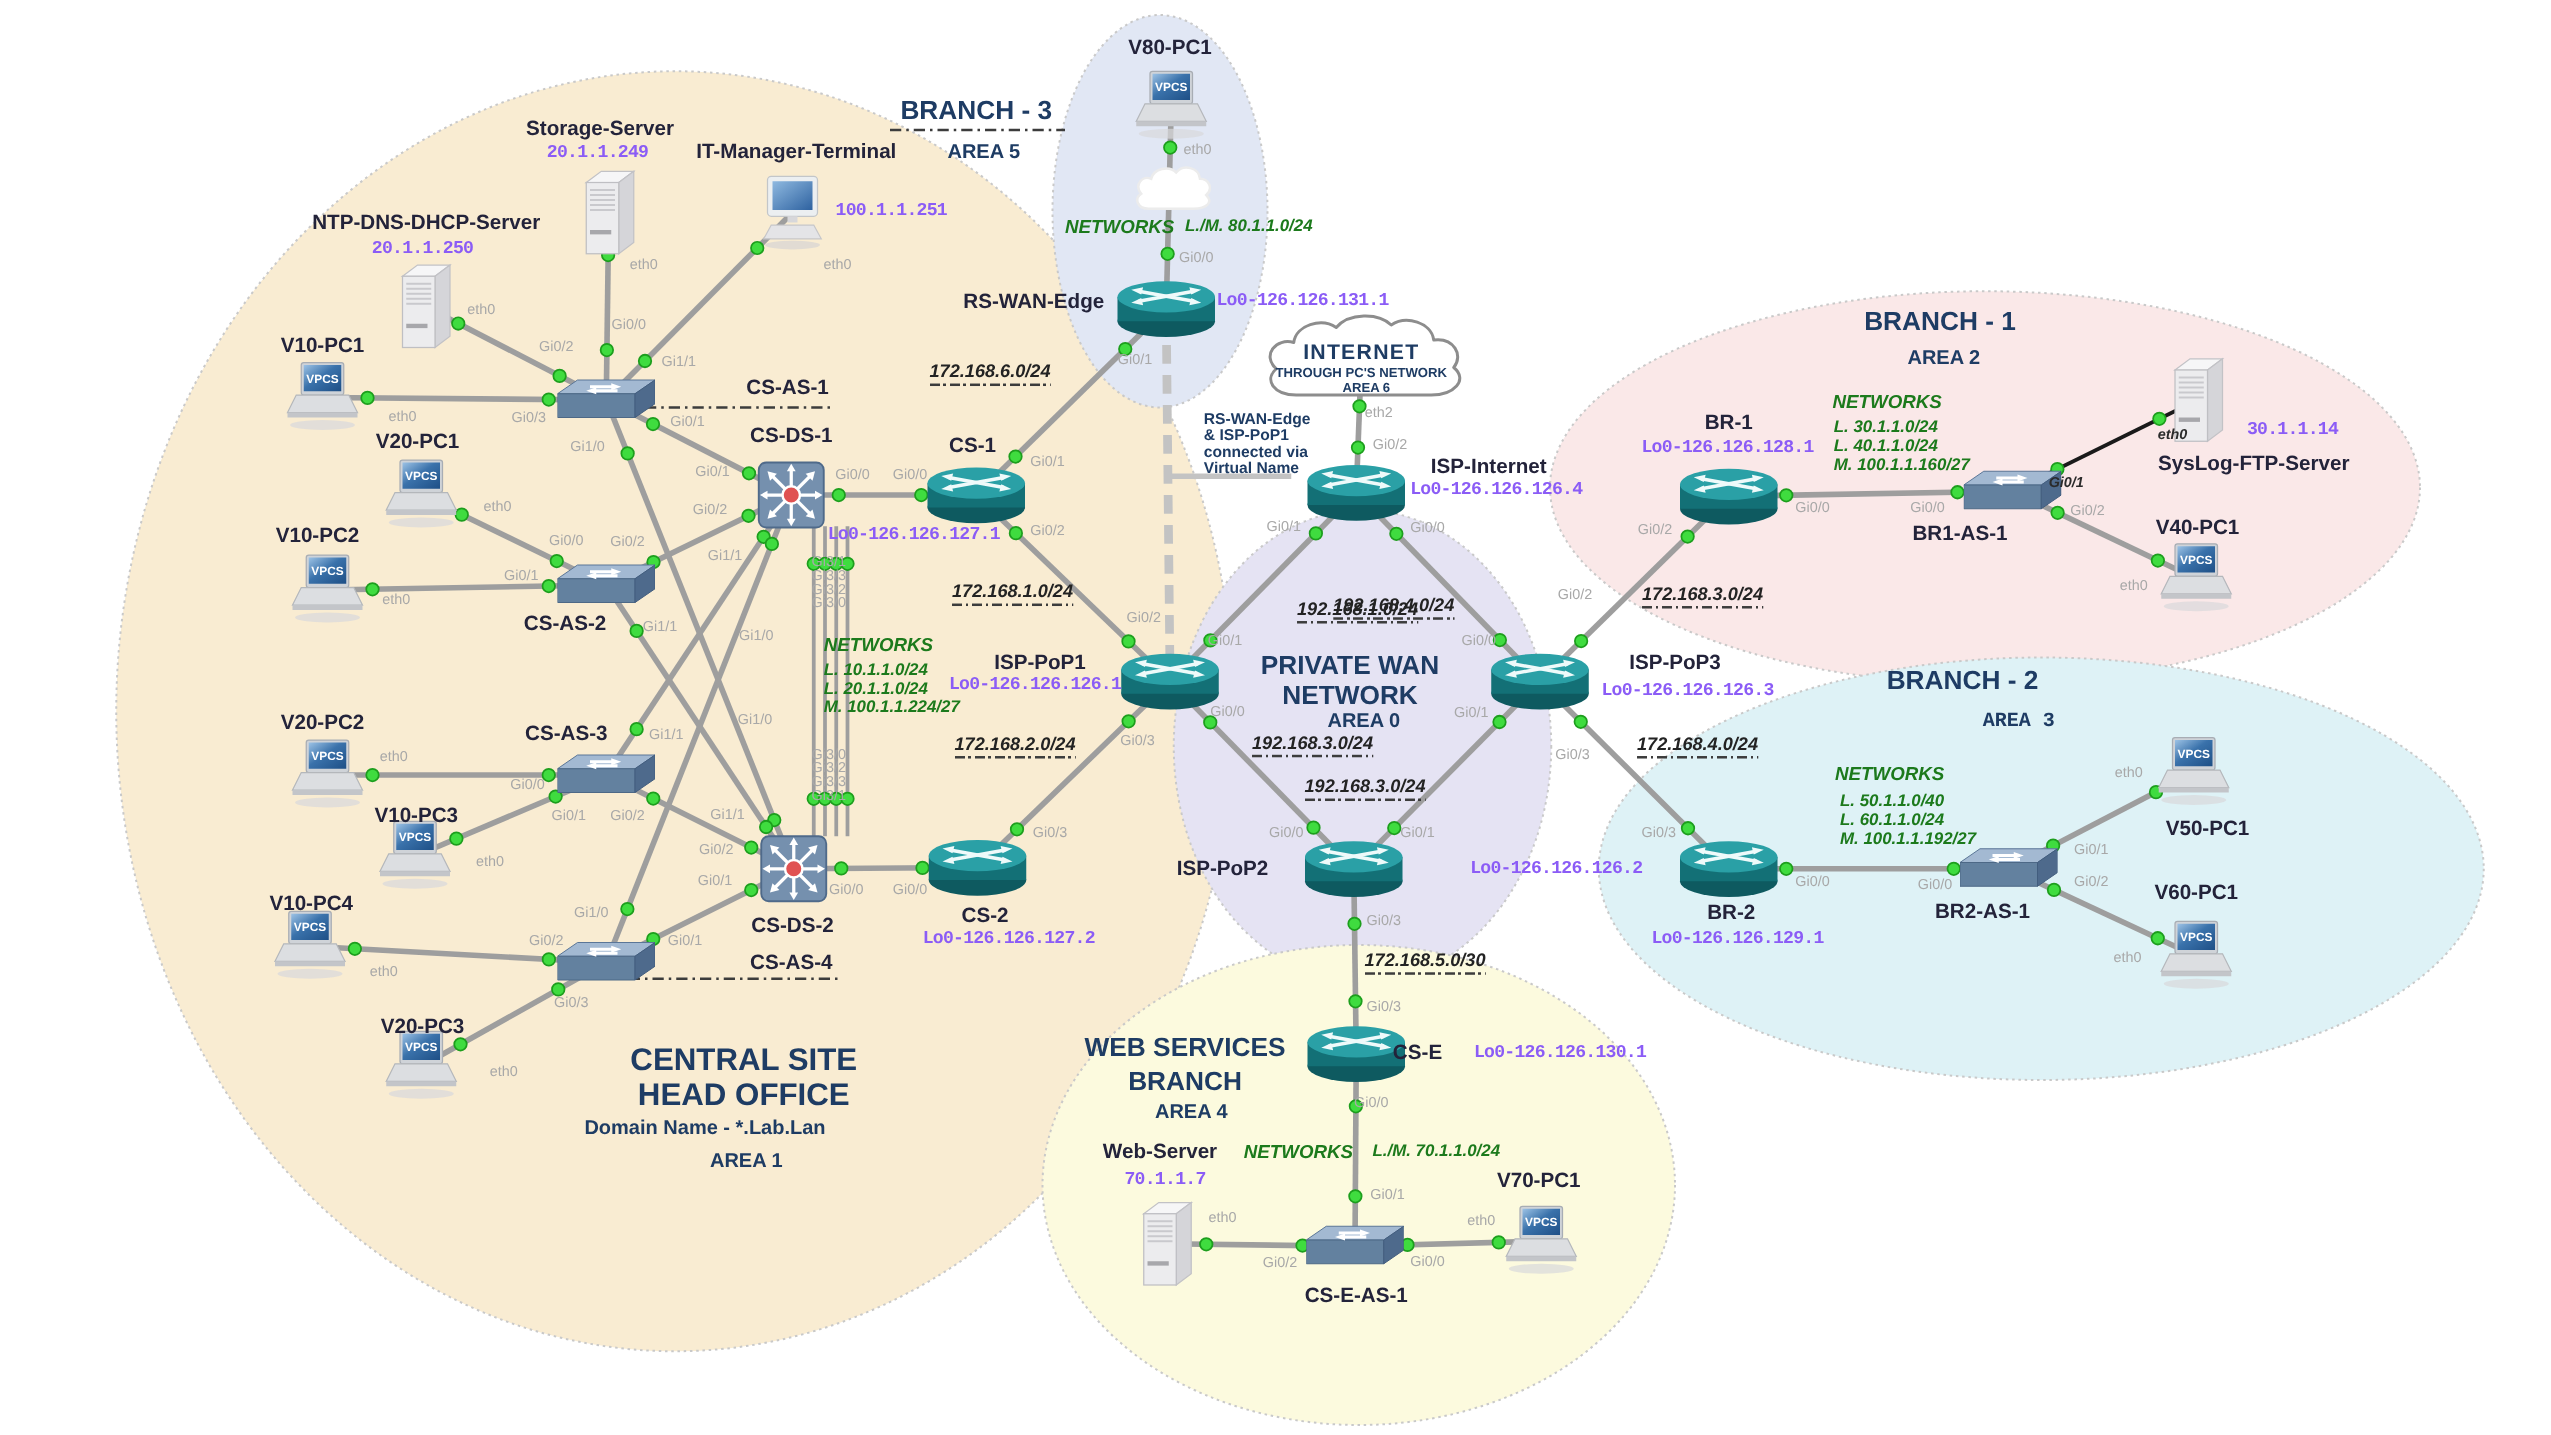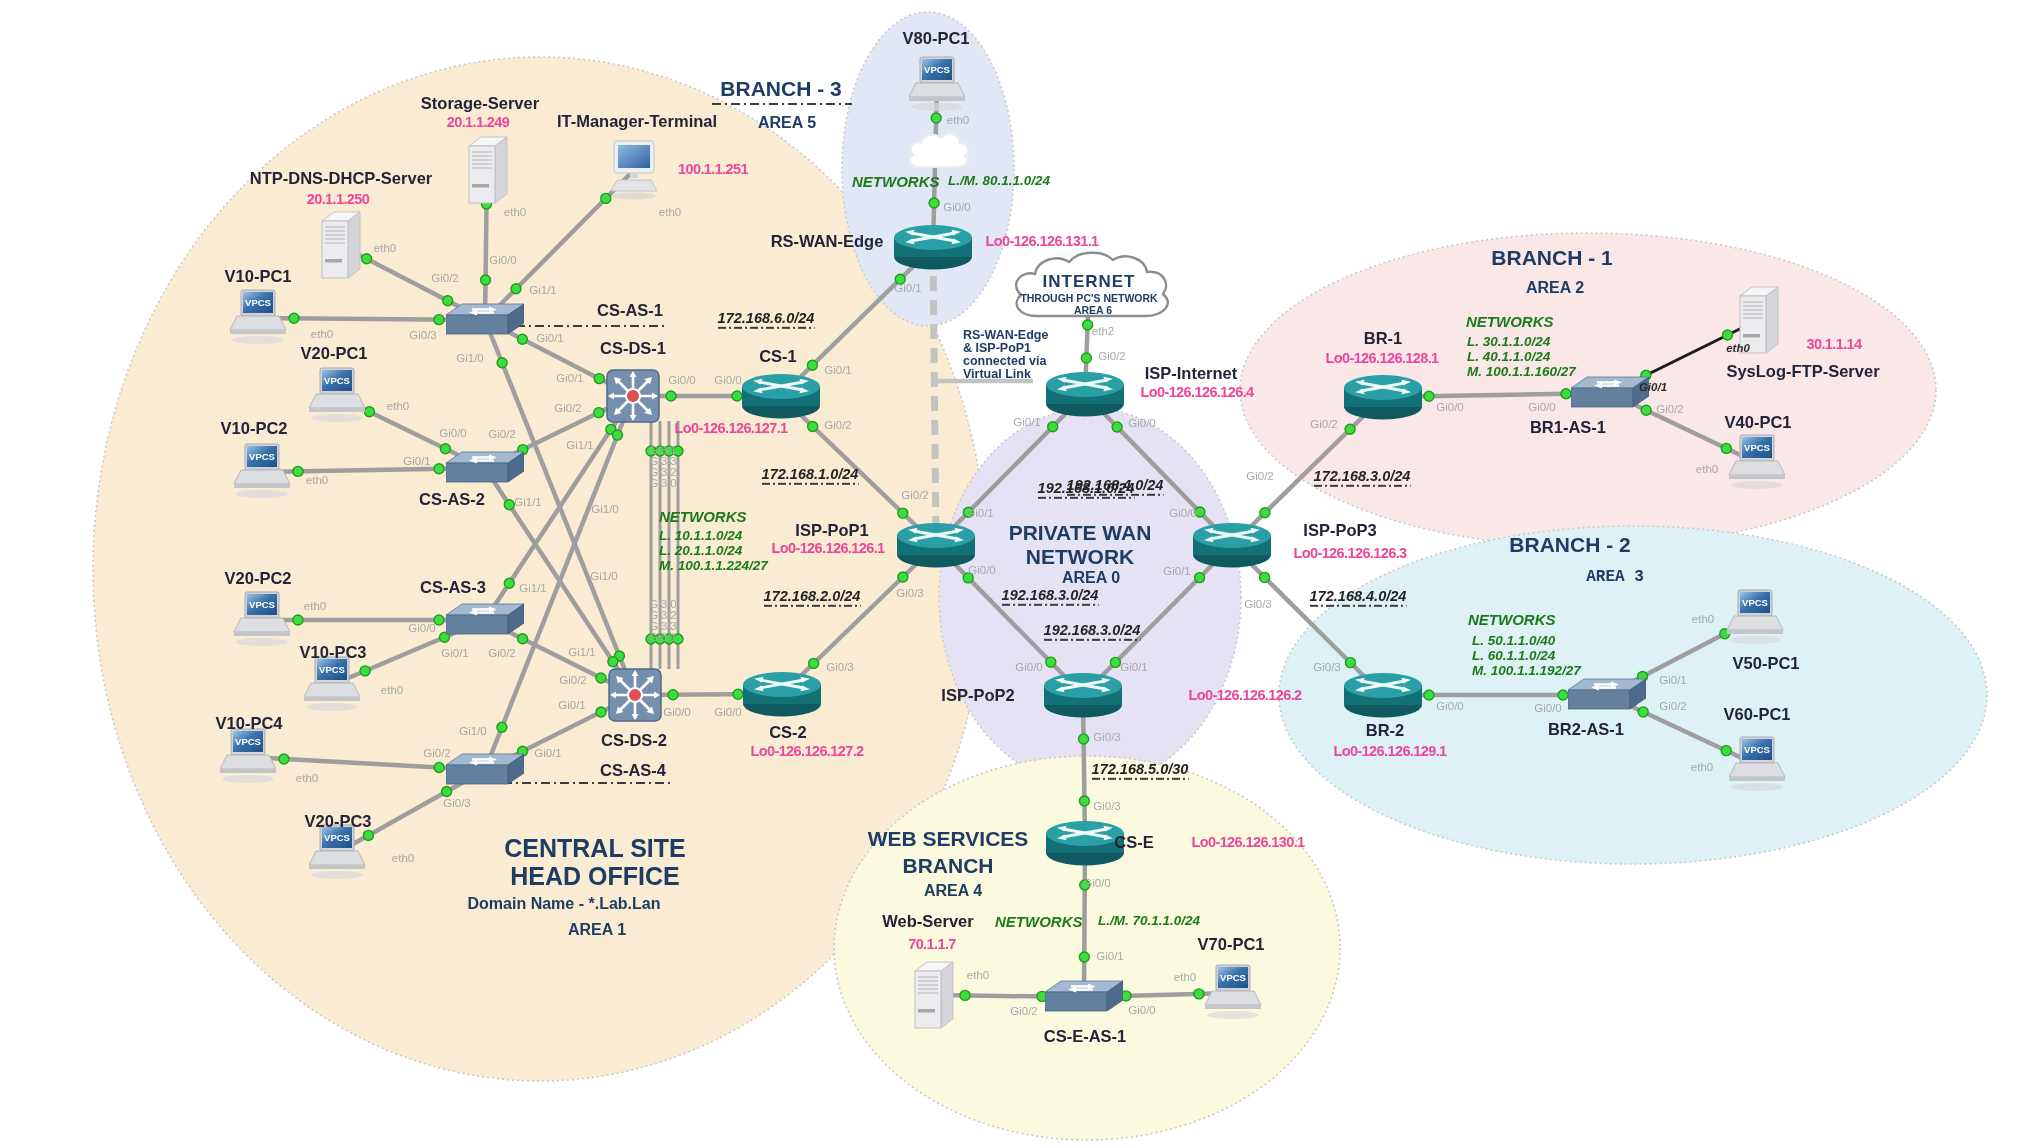--- a/index.html
+++ b/index.html
@@ -9,21 +9,21 @@
   .node svg{display:block;}
   .lb{position:absolute;transform:translate(-50%,-50%);white-space:nowrap;line-height:1.06;text-align:center;}
   .lb.al{transform:translate(0,-50%);text-align:right;}
   .t26{font-size:25px;font-weight:bold;color:#1e3c64;}
   .t22{font-size:21px;font-weight:bold;color:#1e3c64;}
   .t16n{font-size:16px;font-weight:bold;color:#1e3c64;}
   .t17c{font-size:17px;font-weight:bold;color:#1e3c64;letter-spacing:1px;}
   .t10c{font-size:10.5px;font-weight:bold;color:#1e3c64;}
   .anno{font-size:12.5px;font-weight:bold;color:#1e3c64;}
   .devl{font-size:16.5px;font-weight:bold;color:#23233a;}
-  .ip{font-size:14.5px;font-weight:bold;color:#ec4899;font-family:Liberation Sans, sans-serif;letter-spacing:-0.6px;text-align:right;}
+  .ip{font-size:14.5px;font-weight:bold;color:#8b5cf6;font-family:Liberation Mono, monospace;letter-spacing:-0.6px;text-align:right;}
   .port{font-size:11.5px;color:#a8a8a8;}
   .portd{font-size:11.5px;color:#2b2b2b;font-style:italic;font-weight:bold;}
   .subnet{font-size:14.5px;font-weight:bold;font-style:italic;color:#232323;}
   .subnet::after{content:"";display:block;height:2px;margin-top:1px;
     background:repeating-linear-gradient(90deg,#3c3c3c 0 8px,transparent 8px 11px,#3c3c3c 11px 13px,transparent 13px 16px);}
   .gt{font-size:15px;font-weight:bold;font-style:italic;color:#1c7a1c;}
   .gl{font-size:13.5px;font-weight:bold;font-style:italic;color:#1c7a1c;}
 </style>
 </head>
 <body>
@@ -690,21 +690,21 @@
     <div class="lb t16n" style="left: 1091px; top: 578px;">AREA 0</div>
     <div class="lb t22" style="left: 948px; top: 839px;">WEB SERVICES</div>
     <div class="lb t22" style="left: 948px; top: 866px;">BRANCH</div>
     <div class="lb t16n" style="left: 953px; top: 891px;">AREA 4</div>
     <div class="lb t17c" style="left: 1089px; top: 282px;">INTERNET</div>
     <div class="lb t10c" style="left: 1089px; top: 299px;">THROUGH PC'S NETWORK</div>
     <div class="lb t10c" style="left: 1093px; top: 311px;">AREA 6</div>
     <div class="lb anno al" style="left: 963px; top: 336px;">RS-WAN-Edge</div>
     <div class="lb anno al" style="left: 963px; top: 349px;">&amp; ISP-PoP1</div>
     <div class="lb anno al" style="left: 963px; top: 362px;">connected via</div>
-    <div class="lb anno al" style="left: 963px; top: 375px;">Virtual Link</div>
+    <div class="lb anno al" style="left: 963px; top: 375px;">Virtual Name</div>
     <div class="lb devl" style="left: 480px; top: 104px;">Storage-Server</div>
     <div class="lb devl" style="left: 341px; top: 179px;">NTP-DNS-DHCP-Server</div>
     <div class="lb devl" style="left: 637px; top: 122px;">IT-Manager-Terminal</div>
     <div class="lb devl" style="left: 258px; top: 277px;">V10-PC1</div>
     <div class="lb devl" style="left: 334px; top: 354px;">V20-PC1</div>
     <div class="lb devl" style="left: 254px; top: 429px;">V10-PC2</div>
     <div class="lb devl" style="left: 258px; top: 579px;">V20-PC2</div>
     <div class="lb devl" style="left: 333px; top: 653px;">V10-PC3</div>
     <div class="lb devl" style="left: 249px; top: 724px;">V10-PC4</div>
     <div class="lb devl" style="left: 338px; top: 822px;">V20-PC3</div>
@@ -742,21 +742,21 @@
     <div class="lb ip" style="left: 807px; top: 752px;">Lo0-126.126.127.2</div>
     <div class="lb ip" style="left: 828px; top: 549px;">Lo0-126.126.126.1</div>
     <div class="lb ip" style="left: 1197px; top: 393px;">Lo0-126.126.126.4</div>
     <div class="lb ip" style="left: 1245px; top: 696px;">Lo0-126.126.126.2</div>
     <div class="lb ip" style="left: 1350px; top: 554px;">Lo0-126.126.126.3</div>
     <div class="lb ip" style="left: 1382px; top: 359px;">Lo0-126.126.128.1</div>
     <div class="lb ip" style="left: 1834px; top: 345px;">30.1.1.14</div>
     <div class="lb ip" style="left: 1390px; top: 752px;">Lo0-126.126.129.1</div>
     <div class="lb ip" style="left: 1248px; top: 843px;">Lo0-126.126.130.1</div>
     <div class="lb ip" style="left: 932px; top: 945px;">70.1.1.7</div>
-    <div class="lb subnet" style="left: 766px; top: 300px; margin-top: 20px;">172.168.6.0/24</div>
+    <div class="lb subnet" style="left: 792px; top: 300px;">172.168.6.0/24</div>
     <div class="lb subnet" style="left: 810px; top: 476px;">172.168.1.0/24</div>
     <div class="lb subnet" style="left: 812px; top: 598px;">172.168.2.0/24</div>
     <div class="lb subnet" style="left: 1086px; top: 455px; margin-top: 35px;">192.168.1.0/24</div>
     <div class="lb subnet" style="left: 1115px; top: 487px;">192.168.4.0/24</div>
     <div class="lb subnet" style="left: 1050px; top: 597px;">192.168.3.0/24</div>
     <div class="lb subnet" style="left: 1092px; top: 632px;">192.168.3.0/24</div>
     <div class="lb subnet" style="left: 1362px; top: 478px;">172.168.3.0/24</div>
     <div class="lb subnet" style="left: 1358px; top: 598px;">172.168.4.0/24</div>
     <div class="lb subnet" style="left: 1140px; top: 771px;">172.168.5.0/30</div>
     <div class="lb gt al" style="left: 659px; top: 517px;">NETWORKS</div>

